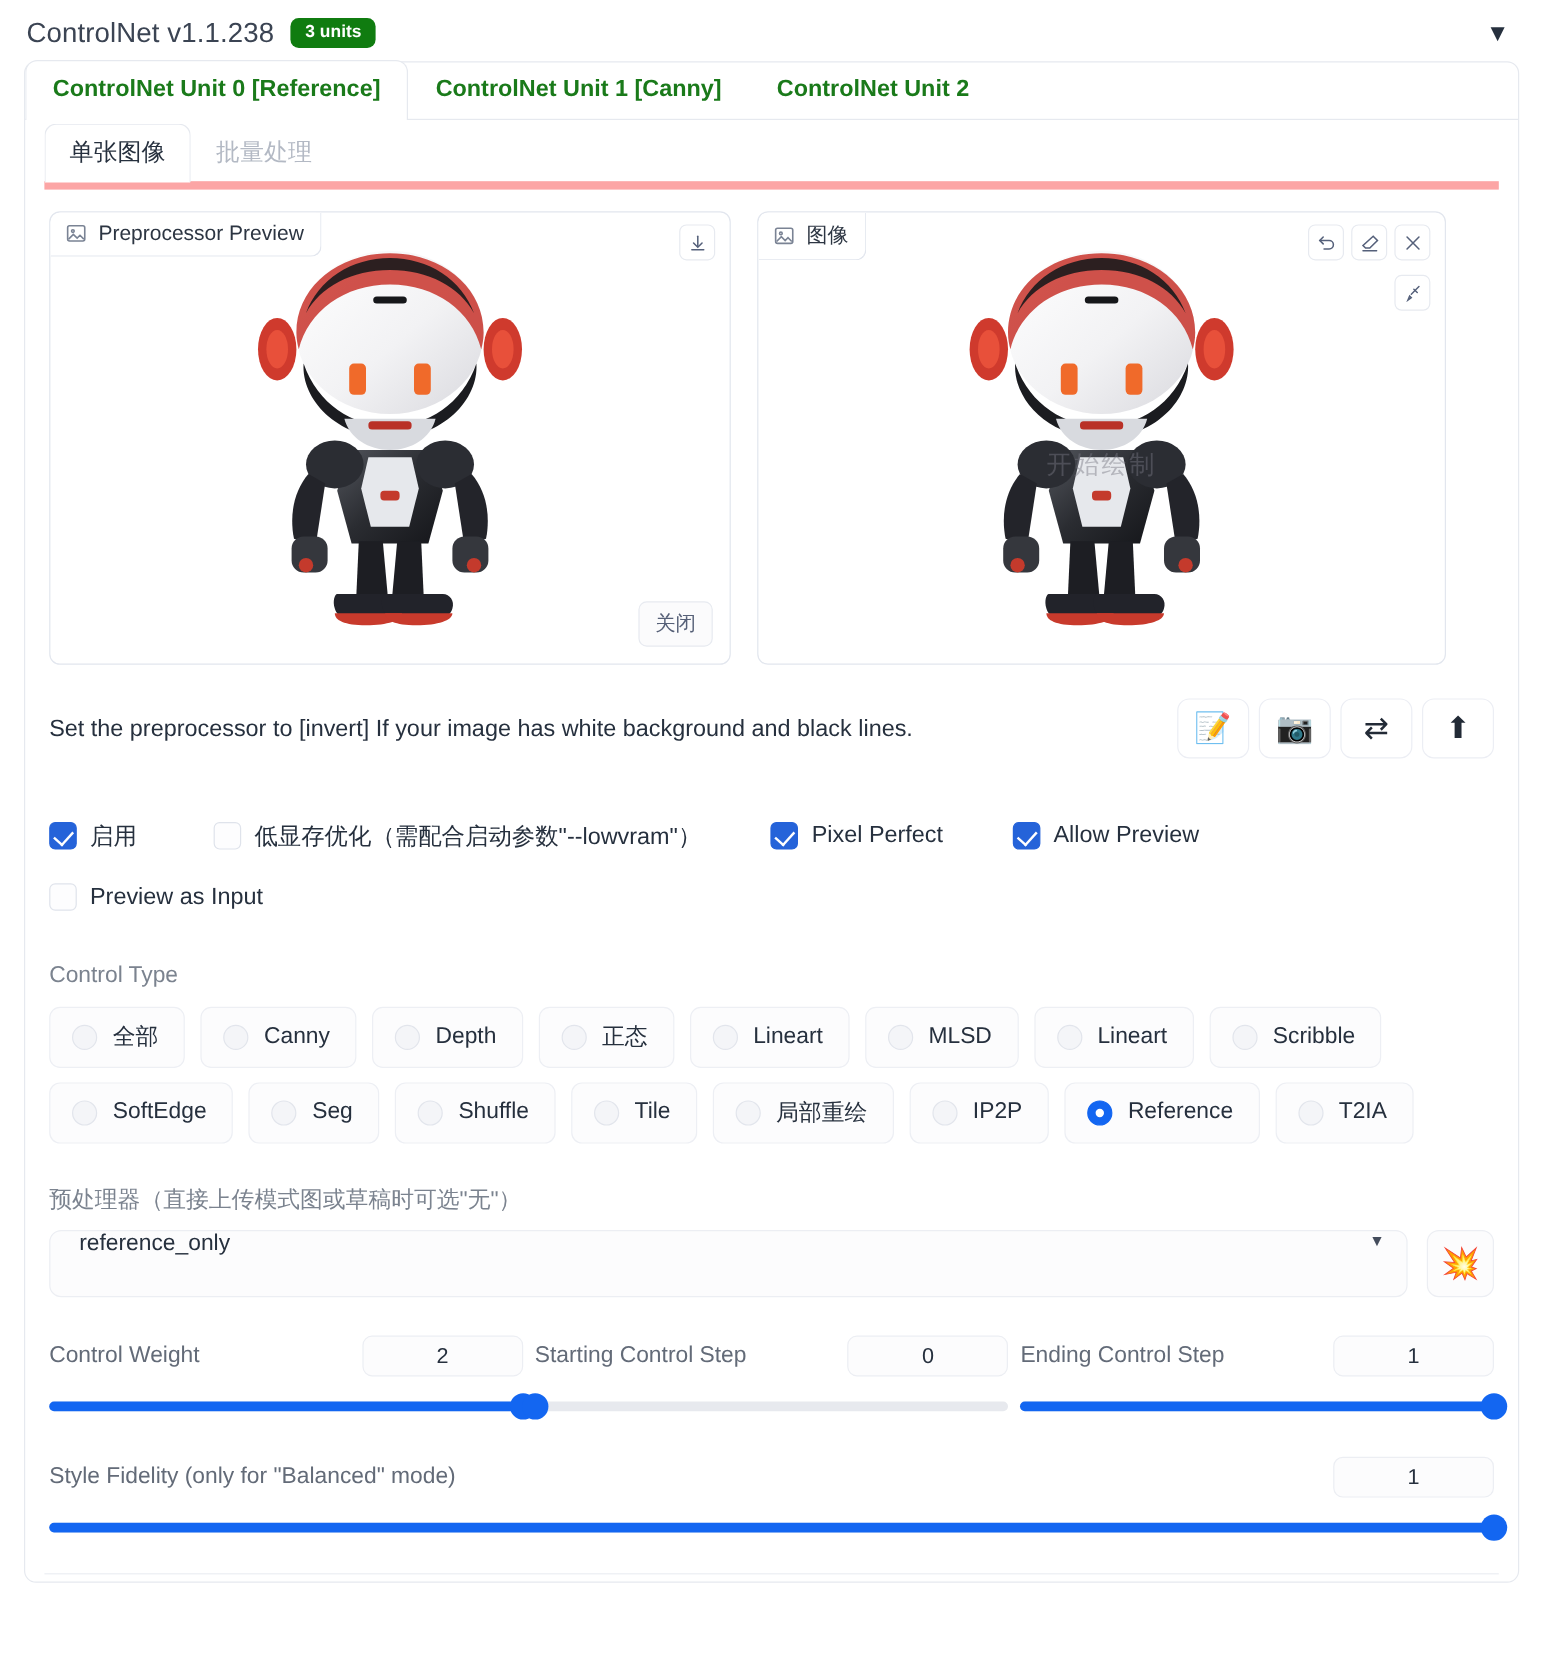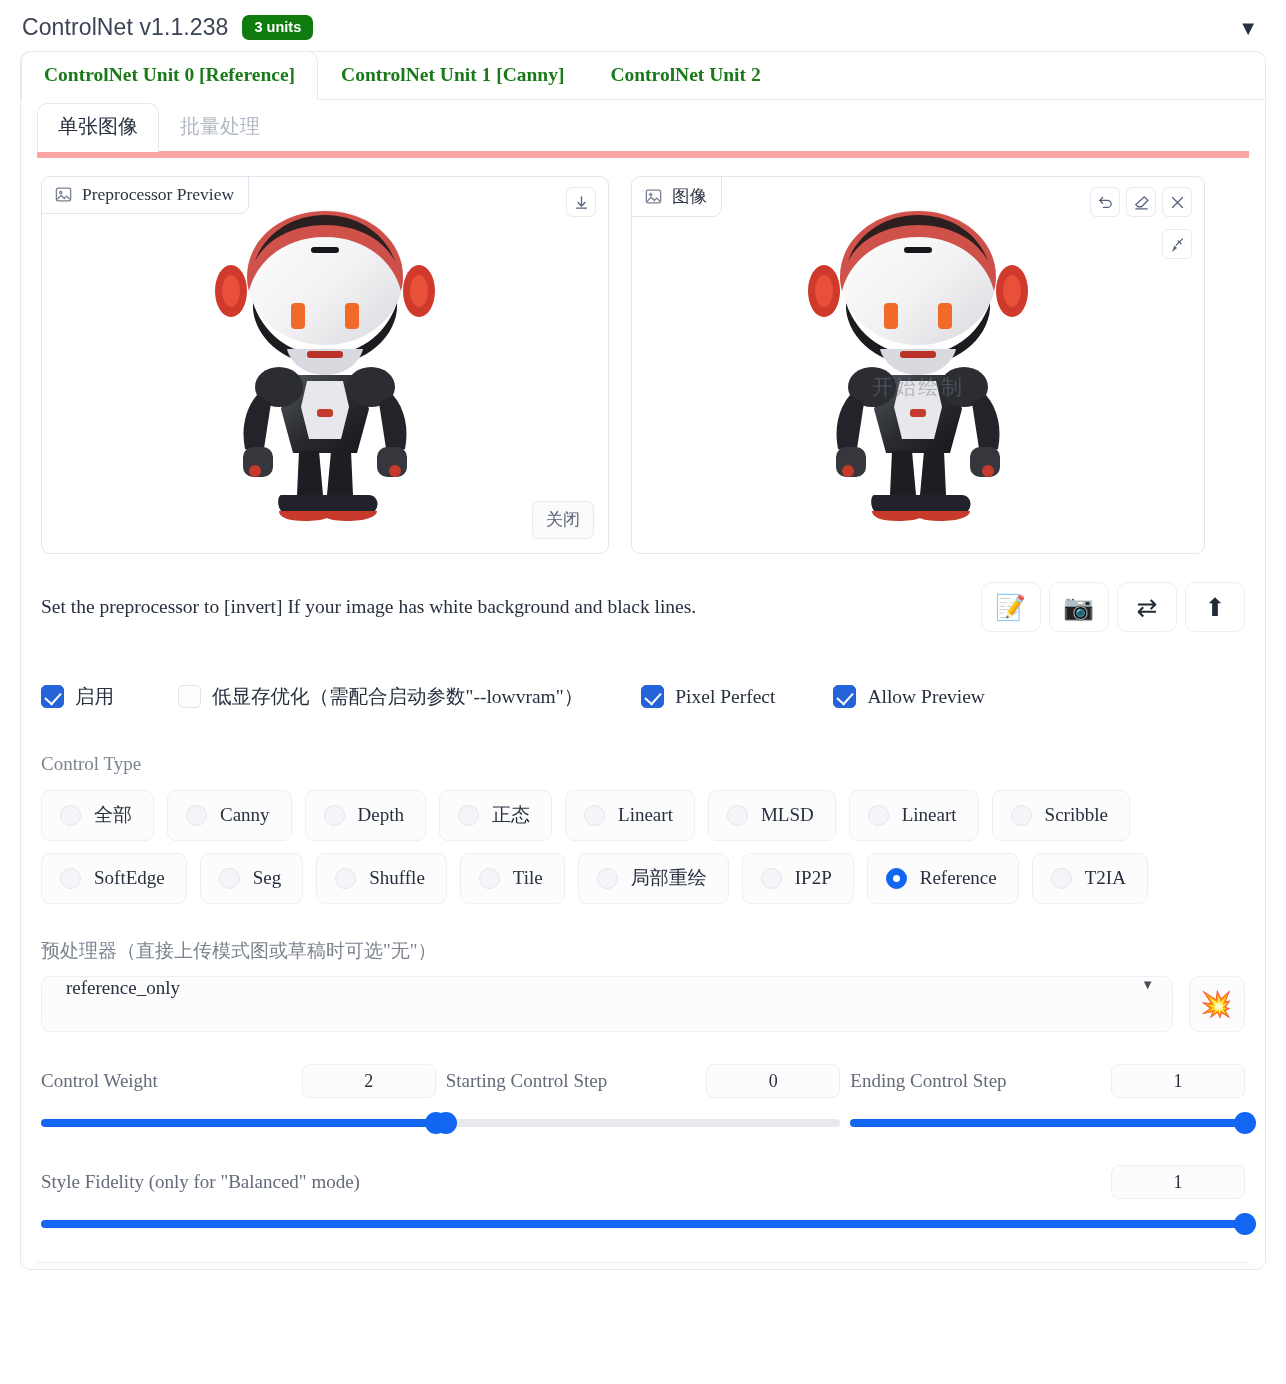--- a/index.html
+++ b/index.html
@@ -47,21 +47,20 @@
     padding-right: 6px;
   }
 
   
   .panel {
     margin: 2px 20px 16px 20px;
     border: 1px solid #e6e9ef;
     border-radius: 10px;
     background: #fff;
     position: relative;
-    font-family: Liberation Serif, serif;
   }
 
   
   .tabrow {
     display: flex;
     align-items: flex-end;
     border-bottom: 1px solid #e6e9ef;
     padding-left: 0;
     height: 48px;
   }
@@ -627,20 +626,26 @@
         <div class="cb" style="margin-right:58px;">
           <span class="cbbox on"></span>
           <span class="cb-label">Pixel Perfect</span>
         </div>
         <div class="cb">
           <span class="cbbox on"></span>
           <span class="cb-label">Allow Preview</span>
         </div>
       </div>
 
+      <div class="checkrow r2">
+        <div class="cb">
+          <span class="cbbox"></span>
+          <span class="cb-label">Preview as Input</span>
+        </div>
+      </div>
 
       <div class="section-label">Control Type</div>
       <div class="radio-grid">
         <div class="radio-pill">
           <span class="radio-dot"></span>
           <span class="radio-label">全部</span>
         </div>
         <div class="radio-pill">
           <span class="radio-dot"></span>
           <span class="radio-label">Canny</span>

